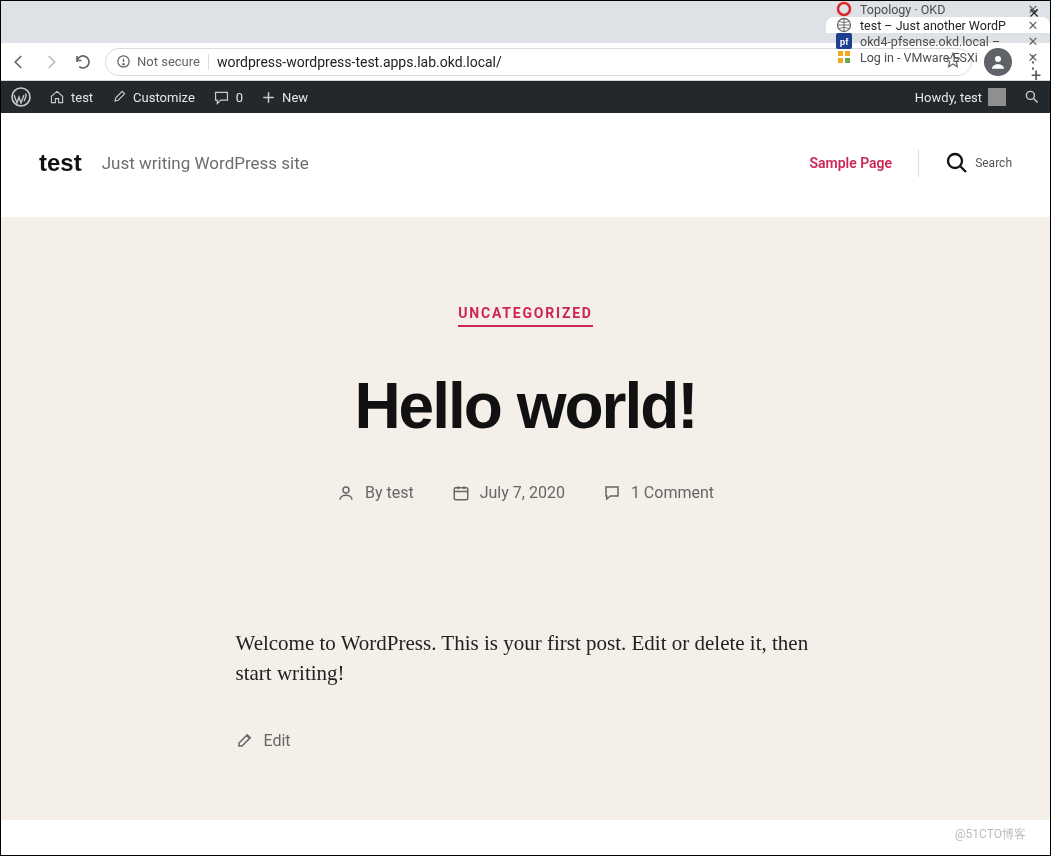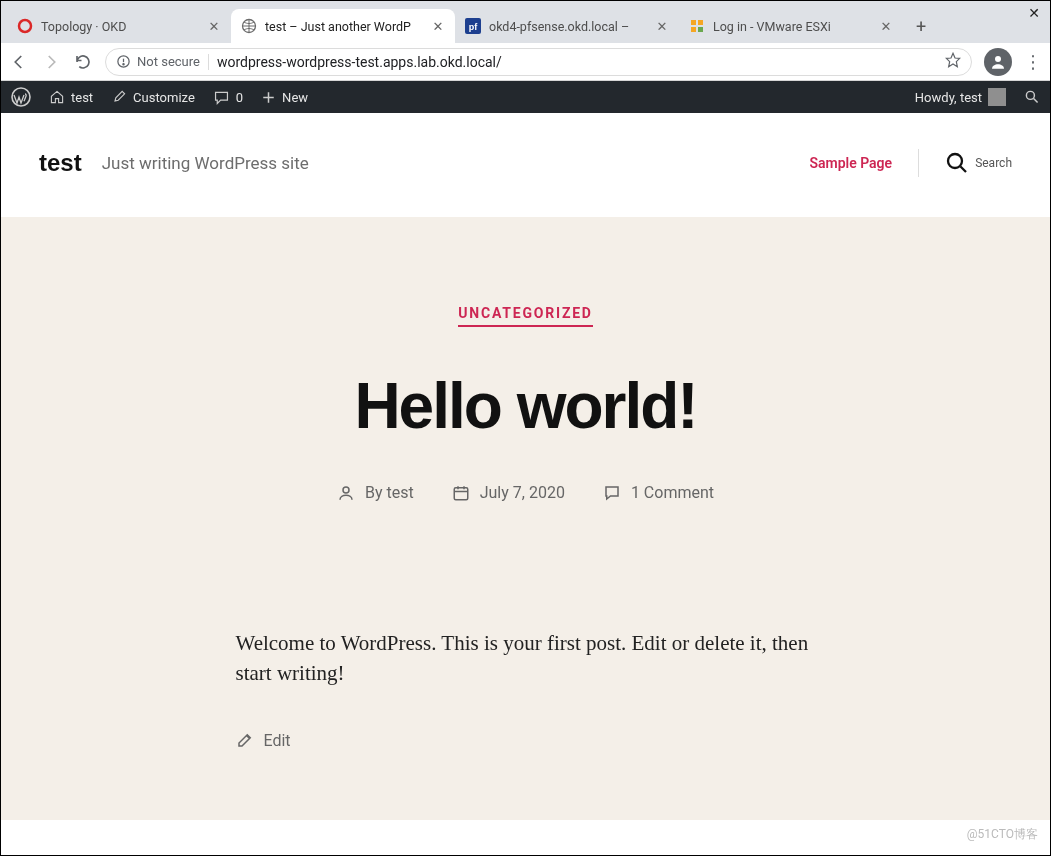--- a/index.html
+++ b/index.html
@@ -14,20 +14,21 @@
   }
 
   
   .tabstrip {
     height: 42px;
     background: #dee1e6;
     display: flex;
     align-items: flex-end;
     padding-left: 6px;
     position: relative;
+    flex-direction: column;
   }
   .tab {
     height: 34px;
     width: 224px;
     display: flex;
     align-items: center;
     padding: 0 10px;
     font-size: 12.5px;
     color: #4d4d4d;
     position: relative;
@@ -177,21 +178,21 @@
   }
 
   .footer-widgets{
     background:#fff;
     padding:86px 40px 10px 40px;
     display:flex;
     gap:56px;
   }
 
   .watermark{
-    position:absolute;right:12px;bottom:12px;color:#bbb;font-size:12px;pointer-events:none;
+    position:absolute;right:24px;bottom:12px;color:#bbb;font-size:12px;pointer-events:none;
   }
 
   
   .page-wrap::-webkit-scrollbar{width:15px;}
   .page-wrap::-webkit-scrollbar-track{background:#f1f1f1;}
   .page-wrap::-webkit-scrollbar-thumb{background:#c2c2c2;}
 </style>
 </head>
 <body>
 

